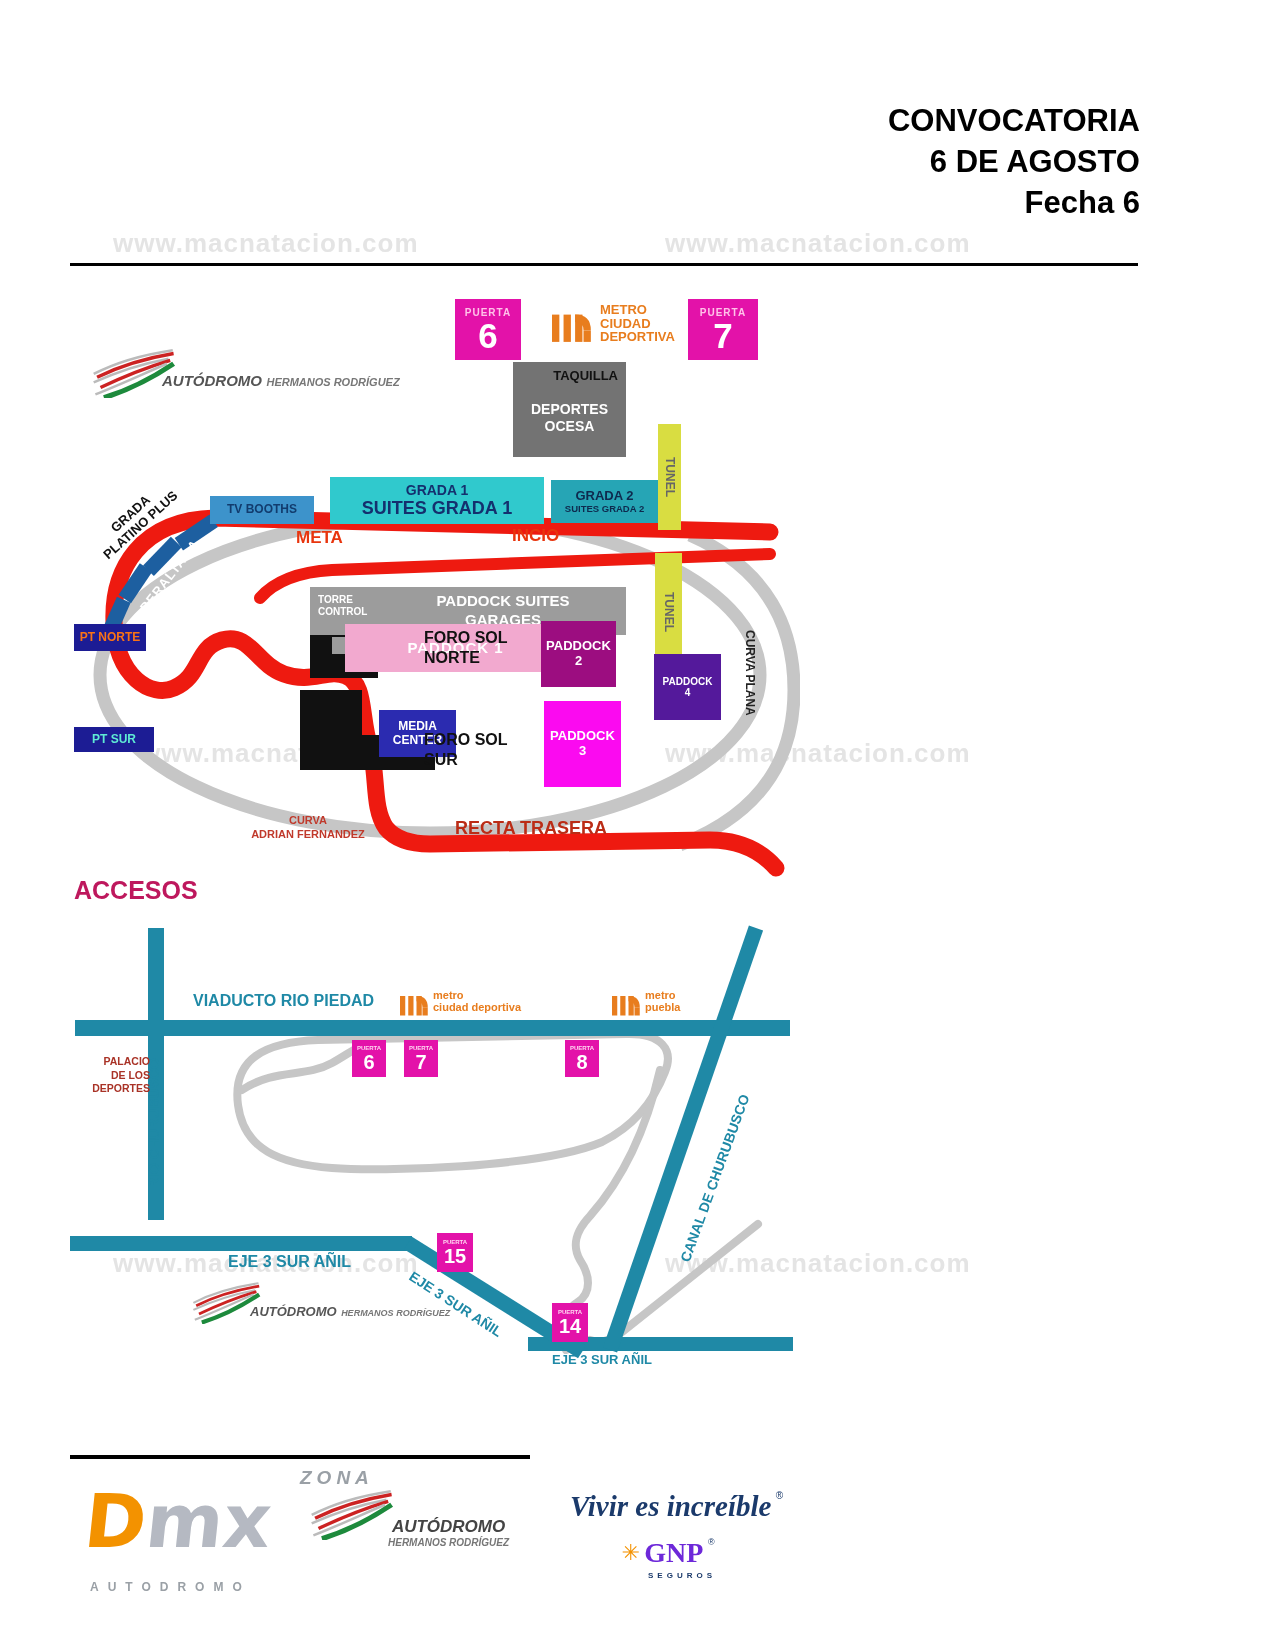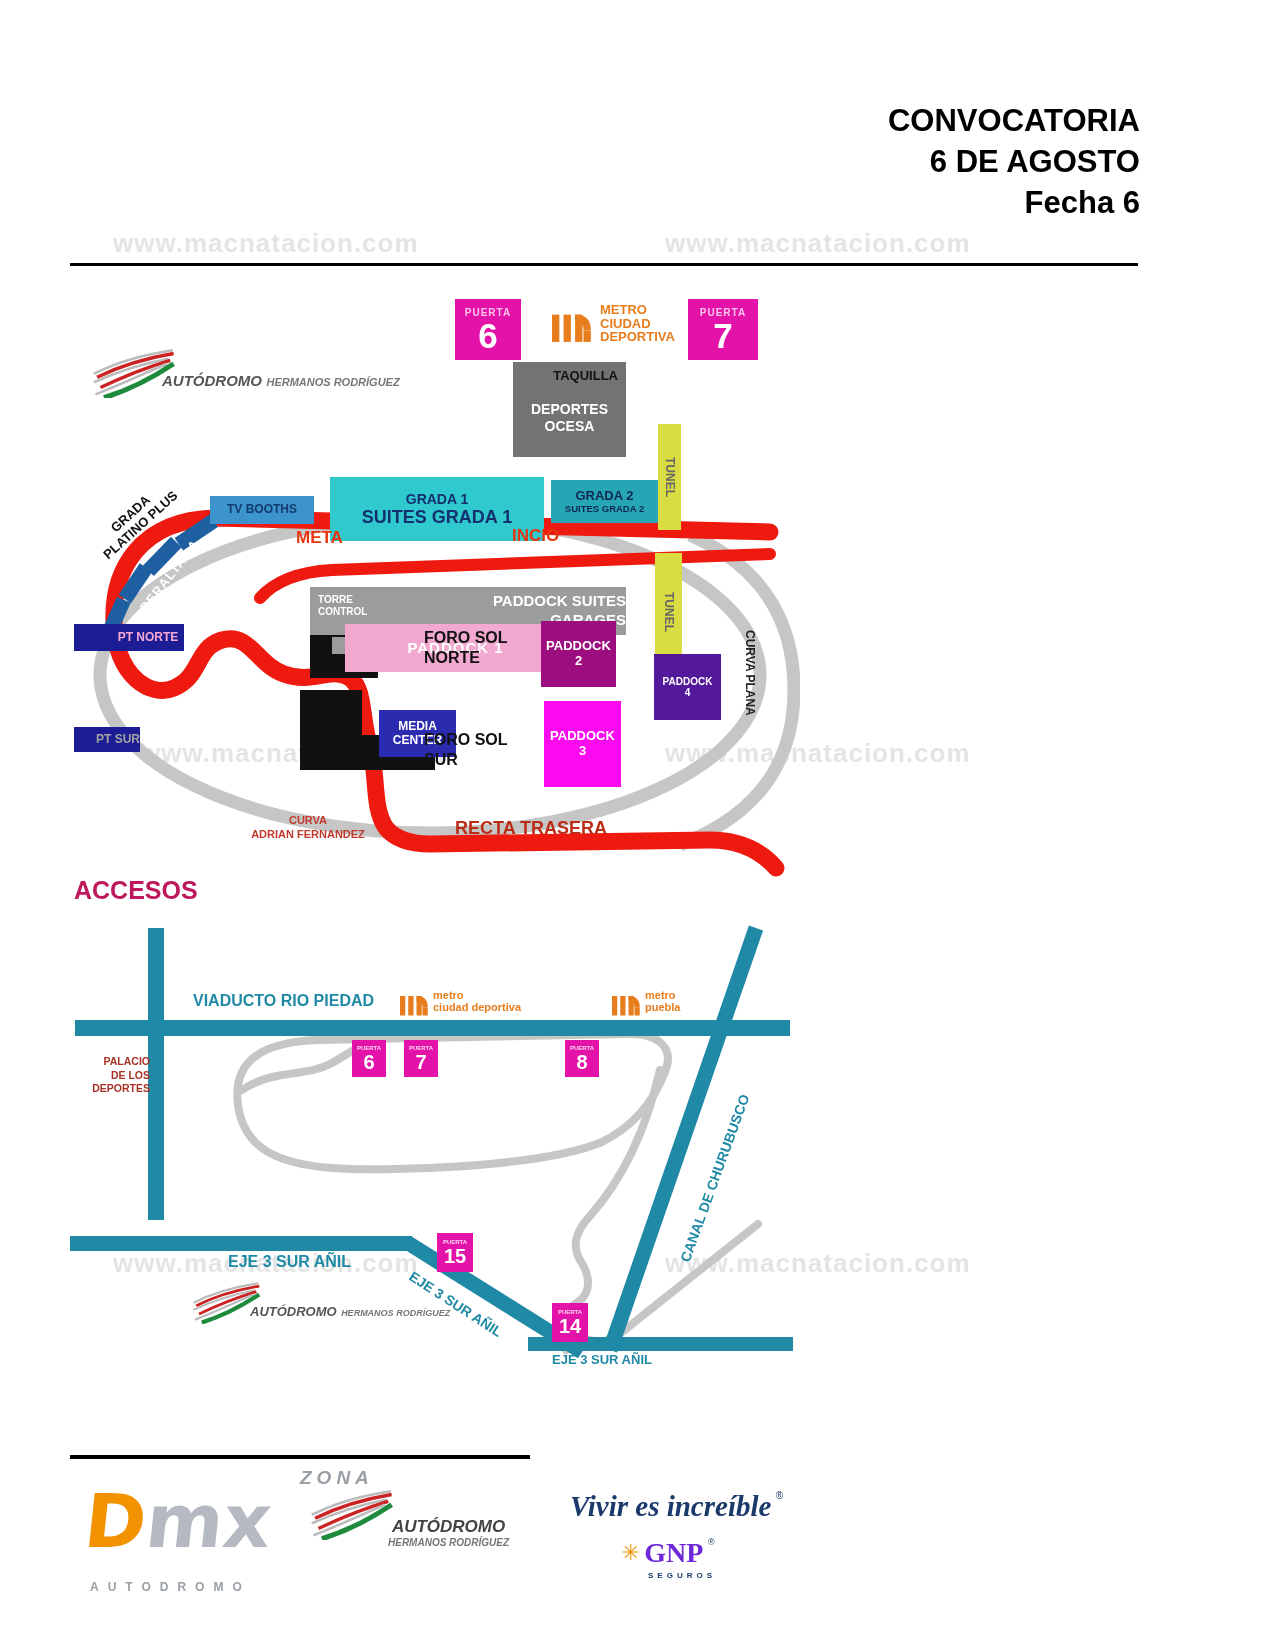--- a/index.html
+++ b/index.html
@@ -117,21 +117,21 @@
     <div style="text-align:right;padding:6px 8px 0 0;font-size:13px;font-weight:bold;color:#111;">TAQUILLA</div>
     <div style="text-align:center;margin-top:18px;font-size:14px;font-weight:bold;color:#fff;line-height:1.2;">
       <div>DEPORTES</div>
       <div>OCESA</div>
     </div>
   </div>
 
   <div class="box" style="left:210px;top:496px;width:104px;height:28px;background:#3d93cb;font-size:12px;font-weight:bold;color:#123c6e;">
     <span>TV BOOTHS</span>
   </div>
-  <div class="box" style="left:330px;top:477px;width:214px;height:64px;background:#30c9cd;color:#14306e;font-weight:bold;">
+  <div class="box" style="left:330px;top:477px;width:214px;height:47px;background:#30c9cd;color:#14306e;font-weight:bold;">
     <span style="font-size:14px;">GRADA 1</span>
     <span style="font-size:18px;">SUITES GRADA 1</span>
   </div>
   <div class="box" style="left:551px;top:480px;width:107px;height:43px;background:#26a5b5;color:#0e2a4e;font-weight:bold;">
     <span style="font-size:13px;">GRADA 2</span>
     <span style="font-size:9.5px;">SUITES GRADA 2</span>
   </div>
   <div class="box vert" style="left:658px;top:424px;width:23px;height:106px;background:#d9dd41;font-size:12px;font-weight:bold;color:#666;">
     <span>TUNEL</span>
   </div>
@@ -146,21 +146,21 @@
     <div>GRADA</div>
     <div>PLATINO PLUS</div>
   </div>
   <span class="lbl" style="left:126px;top:568px;transform:rotate(-52deg);font-size:13px;font-weight:bold;color:#fff;letter-spacing:1px;">PERALTADA</span>
 
   <div class="abs" style="left:310px;top:587px;width:316px;height:48px;background:#9c9c9c;">
     <div style="position:absolute;left:8px;top:7px;font-size:10px;font-weight:bold;color:#fff;line-height:1.2;">
       <div>TORRE</div>
       <div>CONTROL</div>
     </div>
-    <div style="position:absolute;left:70px;right:0;top:5px;text-align:right;font-size:15px;font-weight:bold;color:#fff;line-height:1.25;">
+    <div style="position:absolute;left:70px;right:0;top:5px;text-align:center;font-size:15px;font-weight:bold;color:#fff;line-height:1.25;">
       <div>PADDOCK SUITES</div>
       <div>GARAGES</div>
     </div>
   </div>
 
   <div class="box" style="left:345px;top:624px;width:221px;height:48px;background:#f2a9cf;color:#fff;font-size:15px;font-weight:bold;letter-spacing:1px;">
     <span>PADDOCK 1</span>
   </div>
   <div class="box" style="left:541px;top:621px;width:75px;height:66px;background:#9c0d80;color:#fff;font-size:13px;font-weight:bold;">
     <span>PADDOCK</span>
@@ -172,24 +172,24 @@
   </div>
   <div class="box" style="left:654px;top:654px;width:67px;height:66px;background:#54199b;color:#fff;font-size:10px;font-weight:bold;">
     <span>PADDOCK</span>
     <span>4</span>
   </div>
   <div class="box" style="left:379px;top:710px;width:77px;height:47px;background:#2b2bb0;color:#fff;font-size:12px;font-weight:bold;">
     <span>MEDIA</span>
     <span>CENTER</span>
   </div>
 
-  <div class="box" style="left:74px;top:624px;width:72px;height:27px;background:#1c1c94;color:#f9a8d4;font-size:12px;font-weight:bold;padding-left:38px;">
+  <div class="box" style="left:74px;top:624px;width:72px;height:27px;background:#1c1c94;color:#f97316;font-size:12px;font-weight:bold;">
     <span>PT NORTE</span>
   </div>
-  <div class="box" style="left:74px;top:727px;width:66px;height:25px;background:#1c1c94;color:#a3a3a3;font-size:12px;font-weight:bold;align-items:flex-end;">
+  <div class="box" style="left:74px;top:727px;width:80px;height:25px;background:#1c1c94;color:#5eead4;font-size:12px;font-weight:bold;">
     <span>PT SUR</span>
   </div>
   <div class="abs" style="left:424px;top:628px;font-size:16px;font-weight:bold;color:#111;line-height:1.25;">
     <div>FORO SOL</div>
     <div>NORTE</div>
   </div>
   <div class="abs" style="left:424px;top:730px;font-size:16px;font-weight:bold;color:#111;line-height:1.25;">
     <div>FORO SOL</div>
     <div>SUR</div>
   </div>

